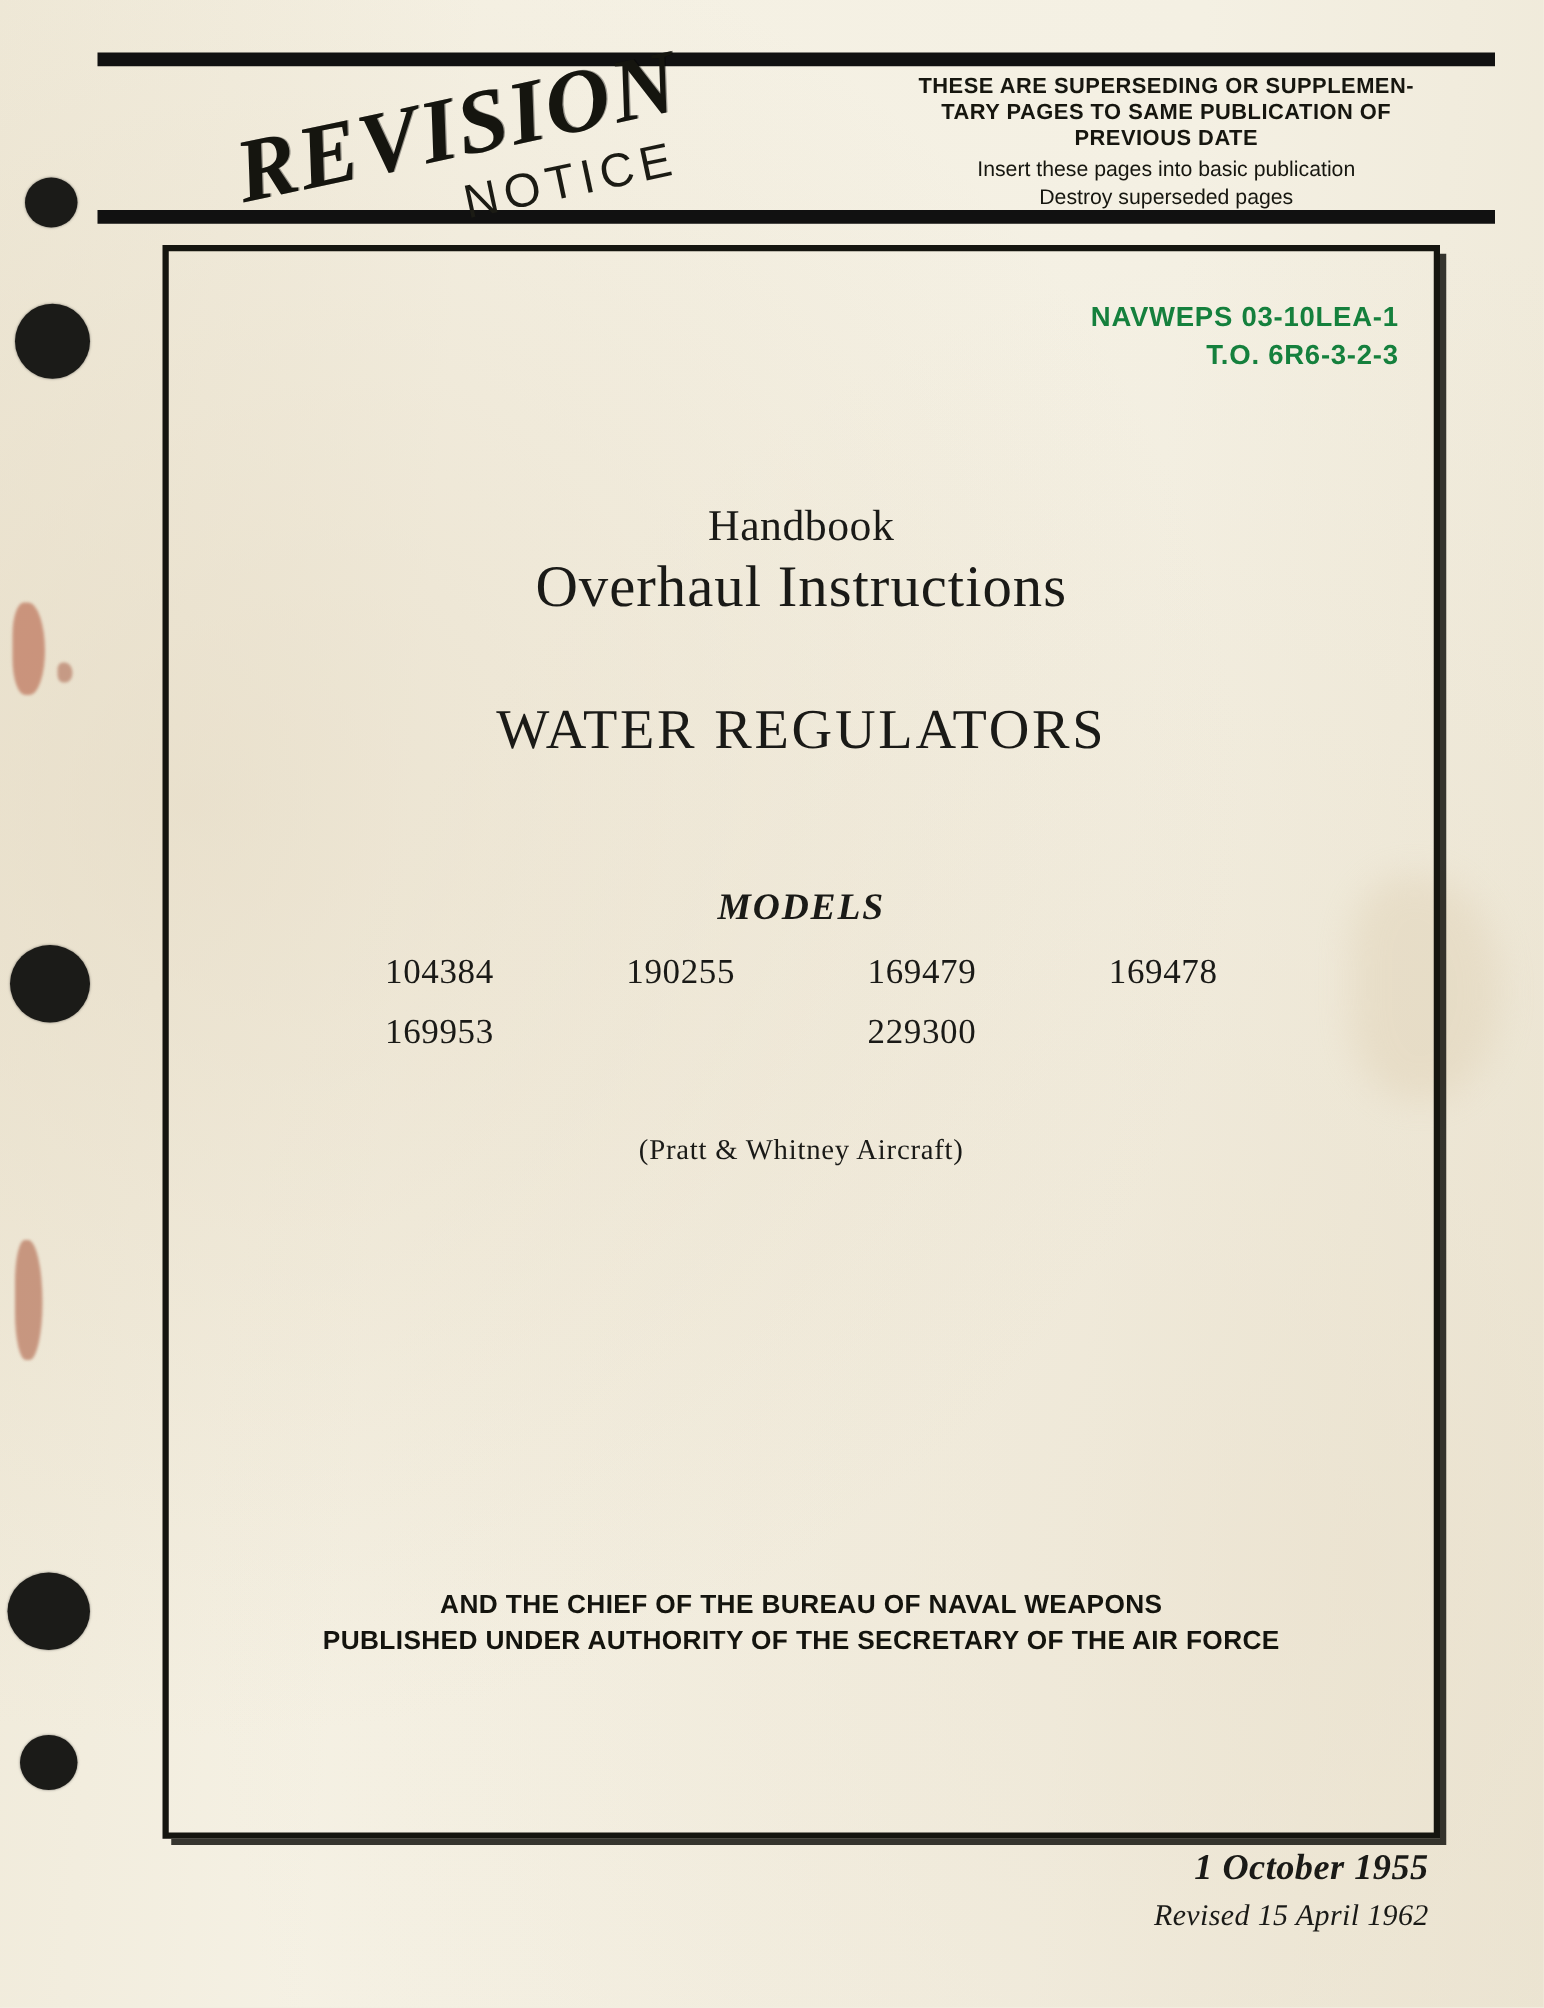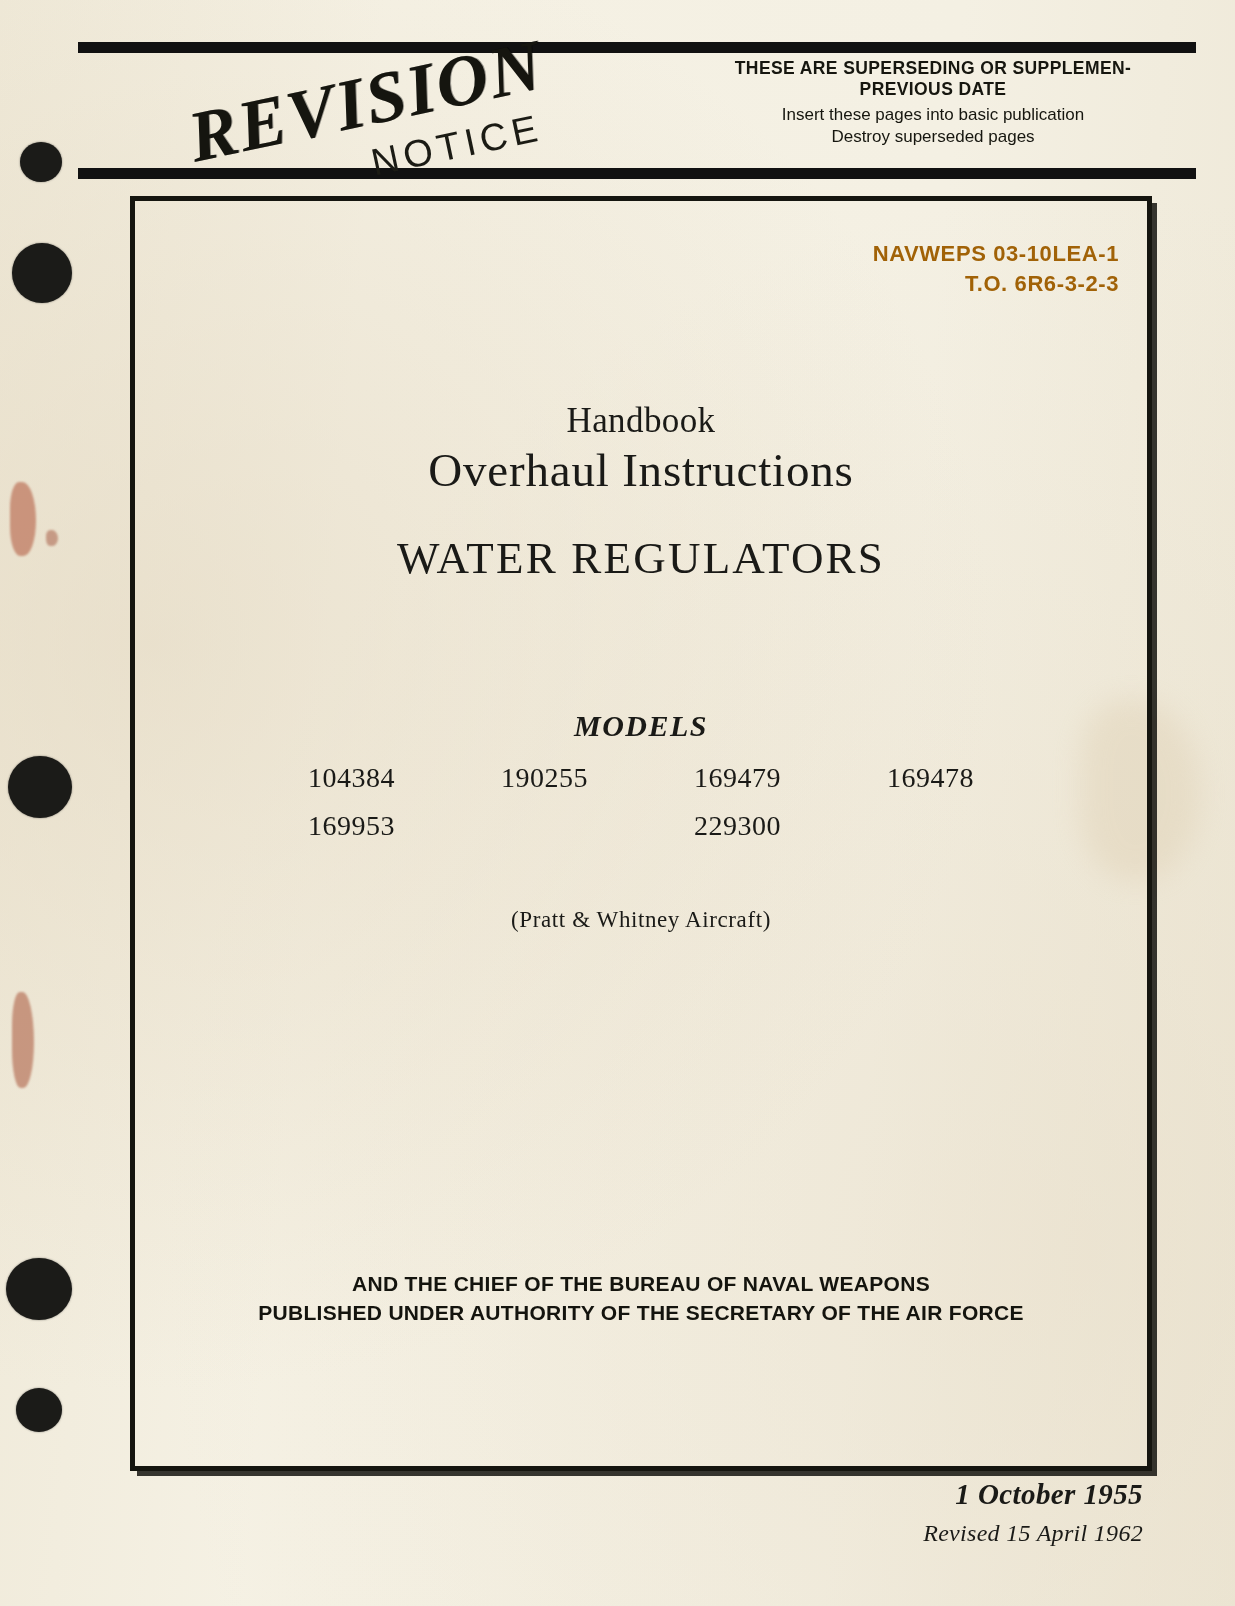--- a/index.html
+++ b/index.html
@@ -122,42 +122,42 @@
   .doc-numbers {
     position: absolute;
     right: 28px;
     top: 38px;
     text-align: right;
     font-family: "Liberation Sans", sans-serif;
     font-weight: 700;
     font-size: 22px;
     line-height: 30px;
     letter-spacing: 0.6px;
-    color: #a16207;
+    color: #15803d;
   }
 
   .title-block {
     position: absolute;
     left: 0;
     right: 0;
     top: 196px;
     text-align: center;
   }
   .title-1 {
     font-size: 35px;
     line-height: 48px;
     letter-spacing: 0.4px;
   }
   .title-2 {
     font-size: 47px;
     line-height: 50px;
     letter-spacing: 0.8px;
   }
   .title-main {
-    margin-top: 37px;
+    margin-top: 62px;
     font-size: 45px;
     letter-spacing: 2.2px;
     font-weight: 400;
   }
 
   .models-label {
     position: absolute;
     left: 0;
     right: 0;
     top: 508px;
@@ -245,20 +245,21 @@
 
 <div class="revision-band">
   <div class="band-rule top"></div>
   <div class="band-rule bottom"></div>
 
   <div class="rev-word">REVISION</div>
   <div class="notice-word">NOTICE</div>
 
   <div class="notice-text">
     <div class="l1">THESE ARE SUPERSEDING OR SUPPLEMEN-</div>
+    <div class="l1">TARY PAGES TO SAME PUBLICATION OF</div>
     <div class="l1">PREVIOUS DATE</div>
     <div class="l2">Insert these pages into basic publication</div>
     <div class="l2" style="margin-top:0">Destroy superseded pages</div>
   </div>
 </div>
 
 <div class="main-box">
 
   <div class="doc-numbers">
     <div>NAVWEPS 03-10LEA-1</div>

